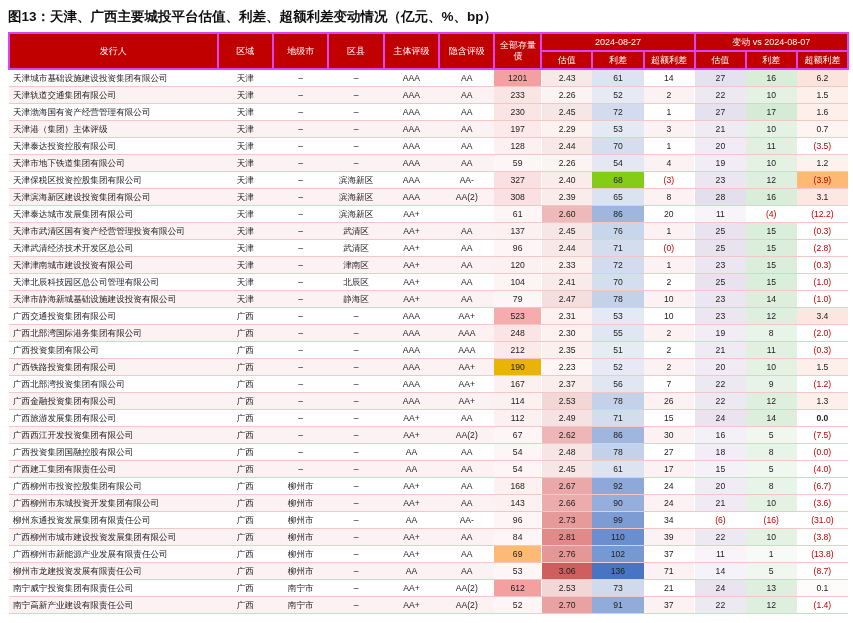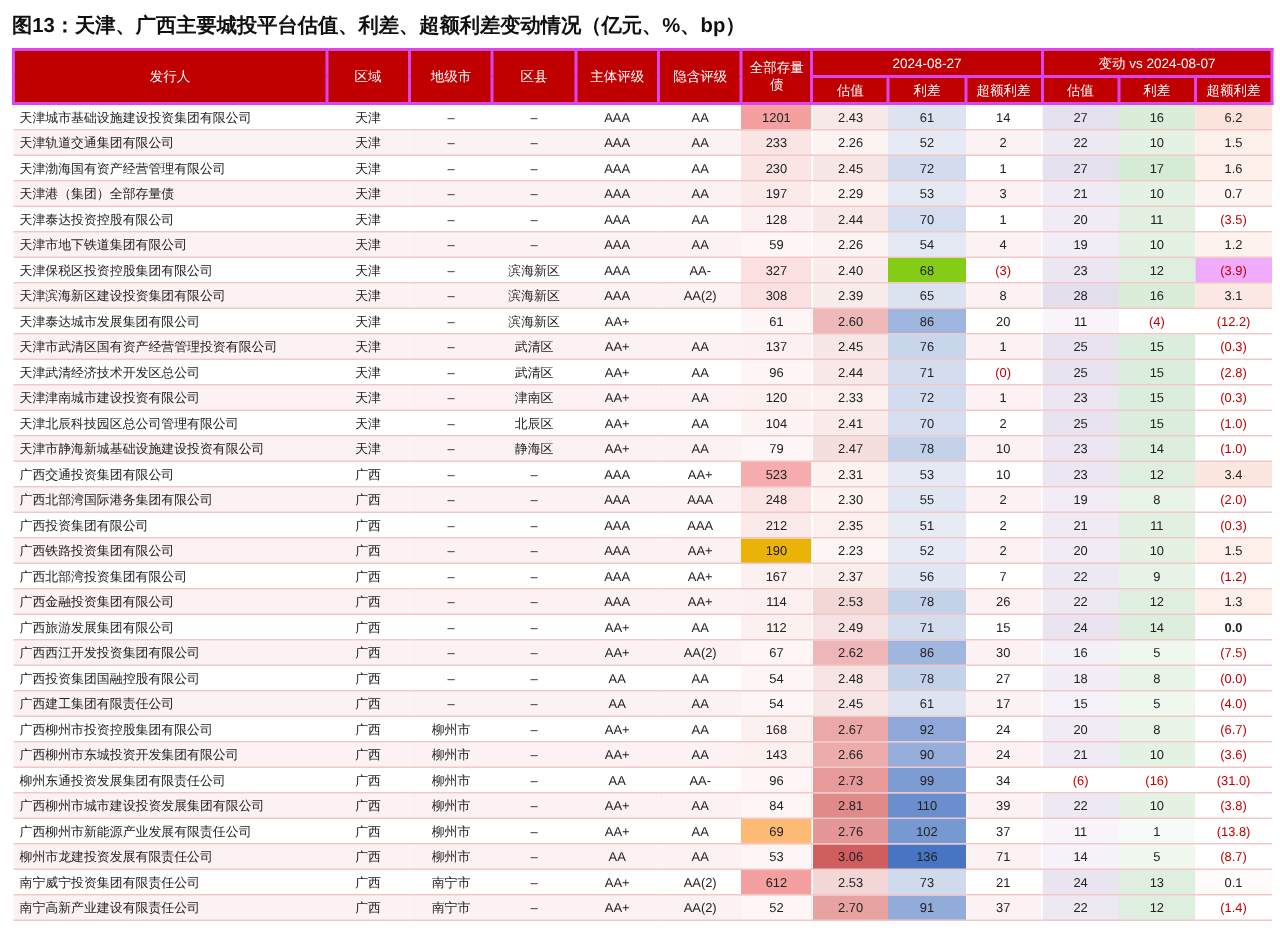--- a/index.html
+++ b/index.html
@@ -112,21 +112,21 @@
           <td>AA</td>
           <td class="num vol" style="background: rgb(251, 228, 228);">230</td>
           <td class="num sep-l" style="background: rgb(247, 230, 230);">2.45</td>
           <td class="num" style="background: rgb(210, 220, 238);">72</td>
           <td class="num">1</td>
           <td class="num sep-l" style="background: rgb(230, 225, 238);">27</td>
           <td class="num" style="background: rgb(213, 235, 213);">17</td>
           <td class="num" style="background: rgb(253, 239, 234);">1.6</td>
         </tr>
         <tr class="alt">
-          <td class="name">天津港（集团）全部存量债</td>
+          <td class="name">天津港（集团）主体评级</td>
           <td>天津</td>
           <td>–</td>
           <td>–</td>
           <td>AAA</td>
           <td>AA</td>
           <td class="num vol" style="background: rgb(252, 234, 234);">197</td>
           <td class="num sep-l" style="background: rgb(252, 242, 240);">2.29</td>
           <td class="num" style="background: rgb(228, 233, 243);">53</td>
           <td class="num">3</td>
           <td class="num sep-l" style="background: rgb(239, 234, 244);">21</td>
@@ -169,21 +169,21 @@
           <td>–</td>
           <td>滨海新区</td>
           <td>AAA</td>
           <td>AA-</td>
           <td class="num vol" style="background: rgb(250, 224, 224);">327</td>
           <td class="num sep-l" style="background: rgb(249, 236, 234);">2.40</td>
           <td class="num" style="background: #84cc16;">68</td>
           <td class="num red-txt">(3)</td>
           <td class="num sep-l" style="background: rgb(235, 230, 241);">23</td>
           <td class="num" style="background: rgb(223, 239, 223);">12</td>
-          <td class="num red-txt" style="background: #f0abfc;">(3.9)</td>
+          <td class="num red-txt" style="background: #fdba74;">(3.9)</td>
         </tr>
         <tr class="alt">
           <td class="name">天津滨海新区建设投资集团有限公司</td>
           <td>天津</td>
           <td>–</td>
           <td>滨海新区</td>
           <td>AAA</td>
           <td>AA(2)</td>
           <td class="num vol" style="background: rgb(250, 224, 224);">308</td>
           <td class="num sep-l" style="background: rgb(249, 237, 235);">2.39</td>

